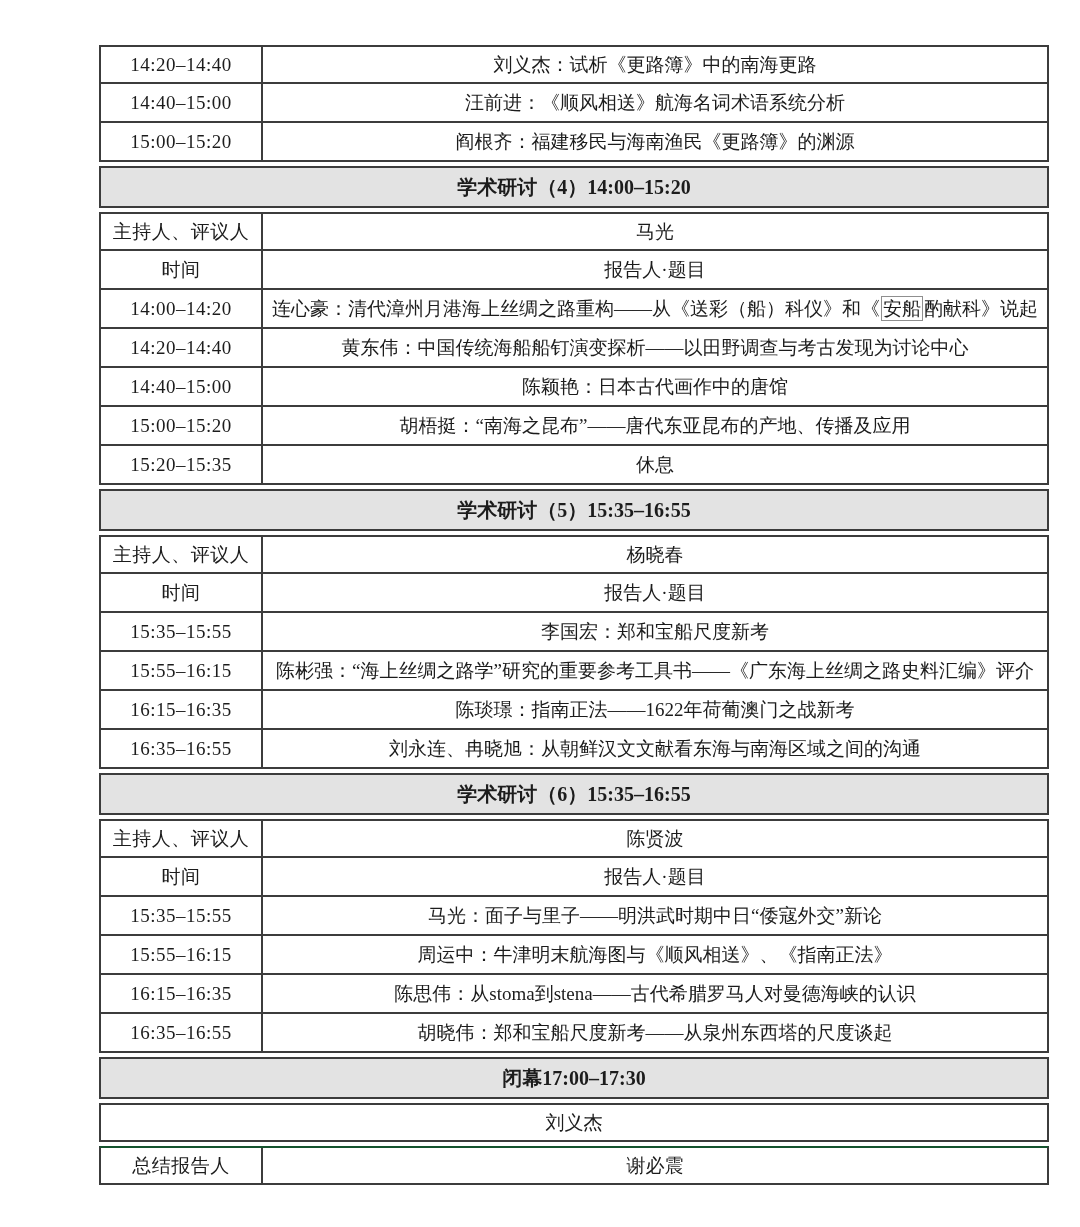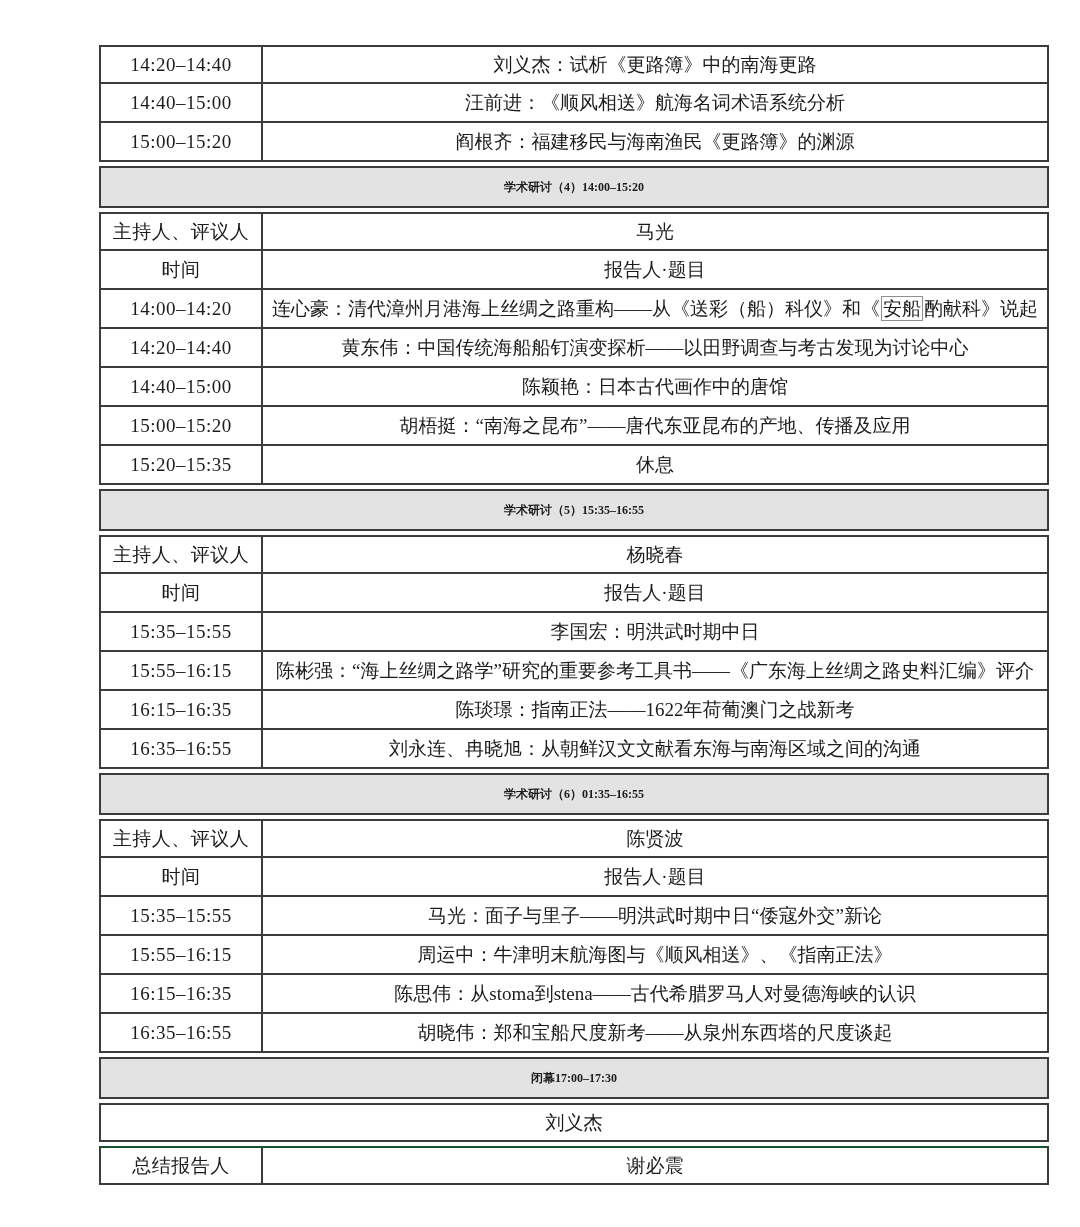--- a/index.html
+++ b/index.html
@@ -60,21 +60,21 @@
   .time {
     width: 162px;
     flex-shrink: 0;
     border-right: 2px solid #3c3c3c;
     letter-spacing: 0.5px;
   }
   .content { flex: 1; }
   .full {
     flex: 1;
     font-weight: 700;
-    font-size: 12px;
+    font-size: 20px;
   }
   .bold { font-weight: 400; }
   .boxed {
     border: 1px solid #8f8f8f;
     padding: 0 1px;
     margin: 0 1px;
   }
 </style>
 </head>
 <body>
@@ -149,40 +149,40 @@
       <div class="cell content bold">杨晓春</div>
     </div>
 
     <div class="row">
       <div class="cell time">时间</div>
       <div class="cell content">报告人·题目</div>
     </div>
 
     <div class="row">
       <div class="cell time">15:35–15:55</div>
-      <div class="cell content">李国宏：明洪武时期中日</div>
+      <div class="cell content">李国宏：郑和宝船尺度新考</div>
     </div>
 
     <div class="row">
       <div class="cell time">15:55–16:15</div>
       <div class="cell content">陈彬强：“海上丝绸之路学”研究的重要参考工具书——《广东海上丝绸之路史料汇编》评介</div>
     </div>
 
     <div class="row">
       <div class="cell time">16:15–16:35</div>
       <div class="cell content">陈琰璟：指南正法——1622年荷葡澳门之战新考</div>
     </div>
 
     <div class="row">
       <div class="cell time">16:35–16:55</div>
       <div class="cell content">刘永连、冉晓旭：从朝鲜汉文文献看东海与南海区域之间的沟通</div>
     </div>
 
     <div class="row section">
-      <div class="cell full">学术研讨（6）01:35–16:55</div>
+      <div class="cell full">学术研讨（6）15:35–16:55</div>
     </div>
 
     <div class="row">
       <div class="cell time">主持人、评议人</div>
       <div class="cell content bold">陈贤波</div>
     </div>
 
     <div class="row">
       <div class="cell time">时间</div>
       <div class="cell content">报告人·题目</div>

